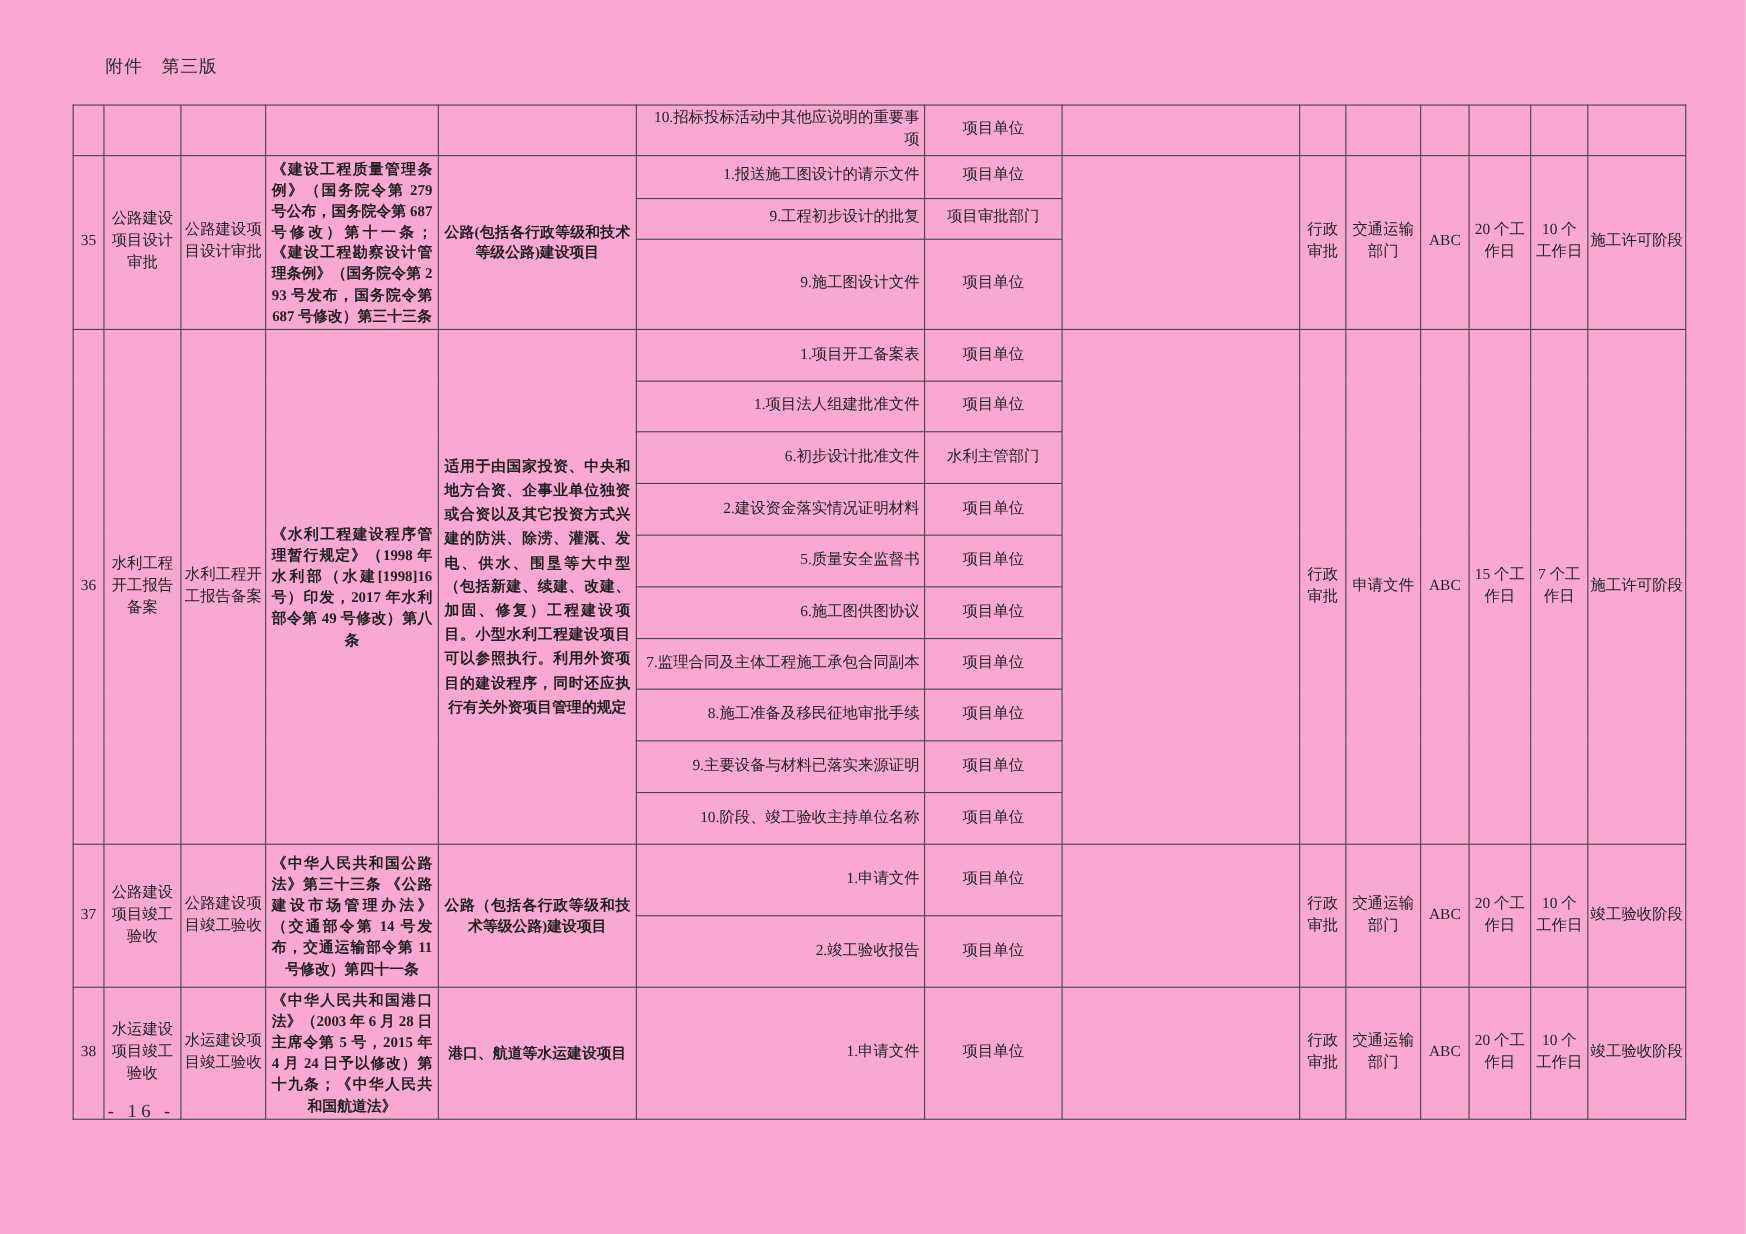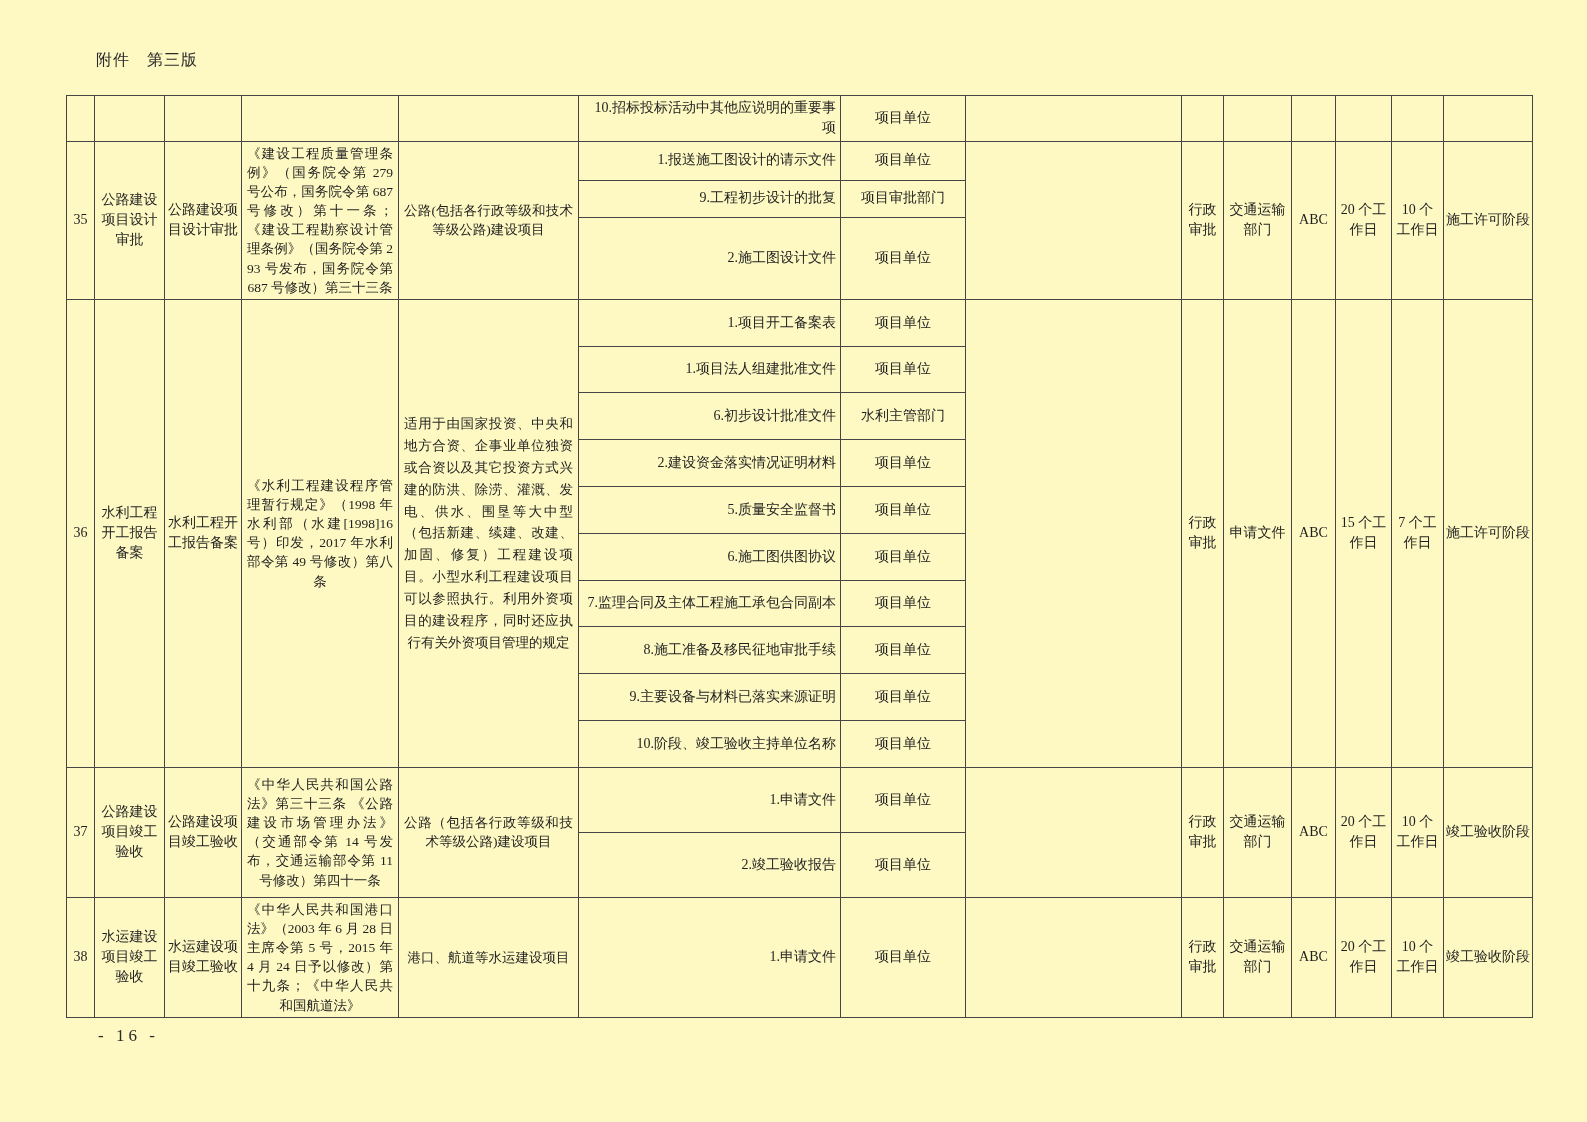--- a/index.html
+++ b/index.html
@@ -5,40 +5,39 @@
   html, body {
     margin: 0;
     padding: 0;
     background: #e9e9e7;
     font-family: "Liberation Serif", "DejaVu Serif", serif;
   }
   .page {
     position: relative;
     width: 1587px;
     height: 1122px;
-    background: #fef9c3;
+    background: #f9a8d4;
     color: #1f1f1f;
     overflow: hidden;
   }
   .annotation {
     position: absolute;
     left: 96px;
     top: 50px;
     font-size: 16px;
     letter-spacing: 1px;
     color: #2a2a2a;
   }
   .page-number {
     position: absolute;
     left: 98px;
     top: 1000px;
     font-size: 17px;
     letter-spacing: 4px;
     color: #2a2a2a;
-    margin-top: 26px;
   }
   table.doc-table {
     position: absolute;
     left: 66px;
     top: 95px;
     border-collapse: collapse;
     table-layout: fixed;
     width: 1466px;
   }
   .doc-table td {
@@ -56,20 +55,21 @@
     text-align: right;
     padding: 2px 4px 2px 6px;
   }
   .doc-table td.basis,
   .doc-table td.scope {
     font-size: 13.5px;
     line-height: 1.42;
     text-align: justify;
     text-align-last: center;
     padding: 2px 5px;
+    font-weight: bold;
   }
   .doc-table td.scope-36 {
     line-height: 1.62;
   }
   .doc-table td.tight {
     padding: 1px;
   }
 </style>
 </head>
 <body>
@@ -128,21 +128,21 @@
         <td rowspan="3">ABC</td>
         <td rowspan="3">20 个工作日</td>
         <td rowspan="3">10 个工作日</td>
         <td rowspan="3" class="tight">施工许可阶段</td>
       </tr>
       <tr style="height:35px">
         <td class="mat">9.工程初步设计的批复</td>
         <td>项目审批部门</td>
       </tr>
       <tr style="height:78px">
-        <td class="mat">2.施工图设计文件</td>
+        <td class="mat">9.施工图设计文件</td>
         <td>项目单位</td>
       </tr>
 
       <tr style="height:46.8px">
         <td rowspan="10">36</td>
         <td rowspan="10">水利工程开工报告备案</td>
         <td rowspan="10">水利工程开工报告备案</td>
         <td rowspan="10" class="basis">《水利工程建设程序管理暂行规定》（1998 年水利部（水建[1998]16 号）印发，2017 年水利部令第 49 号修改）第八条</td>
         <td rowspan="10" class="scope scope-36">适用于由国家投资、中央和地方合资、企事业单位独资或合资以及其它投资方式兴建的防洪、除涝、灌溉、发电、供水、围垦等大中型（包括新建、续建、改建、加固、修复）工程建设项目。小型水利工程建设项目可以参照执行。利用外资项目的建设程序，同时还应执行有关外资项目管理的规定</td>
         <td class="mat">1.项目开工备案表</td>

